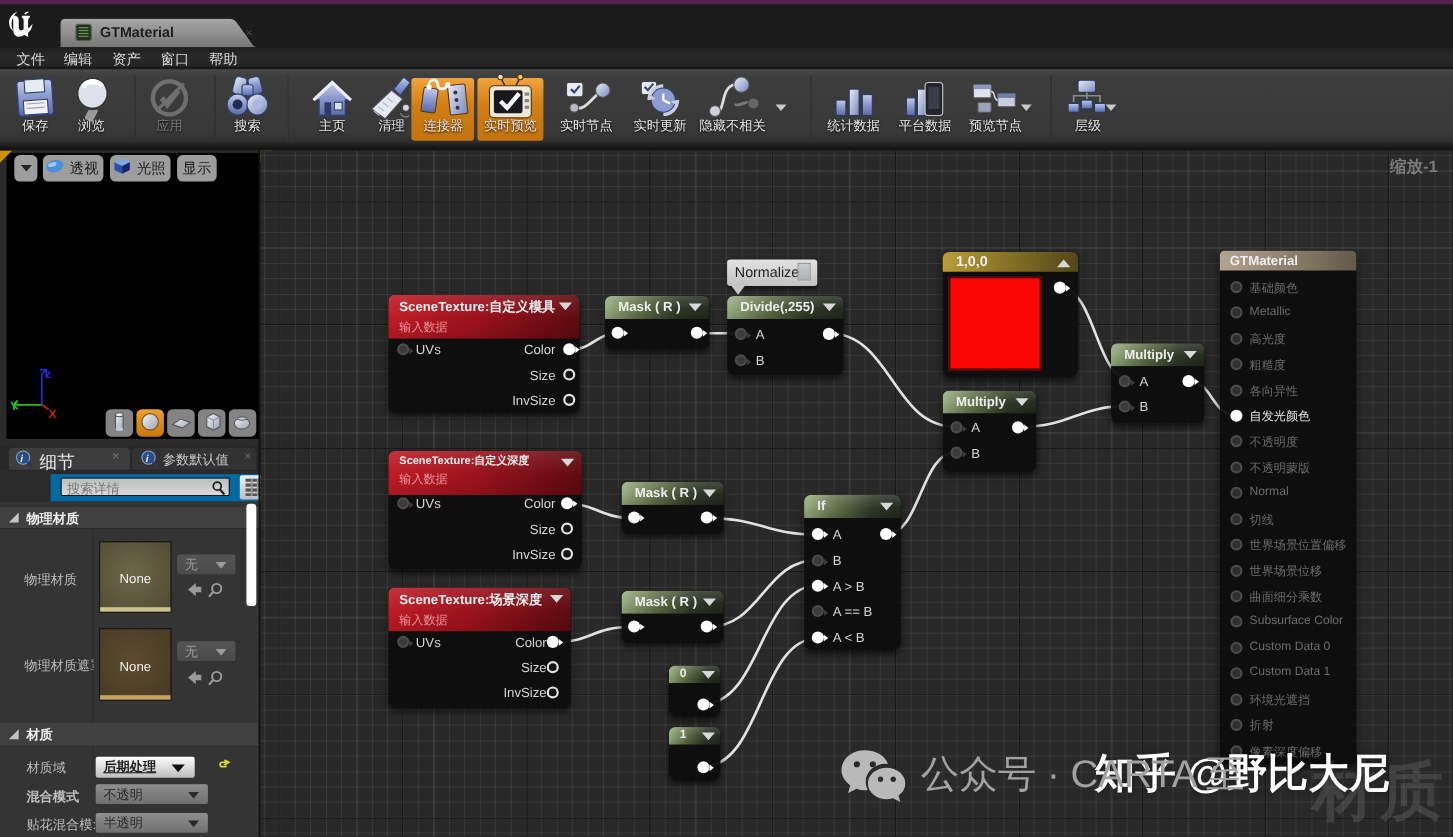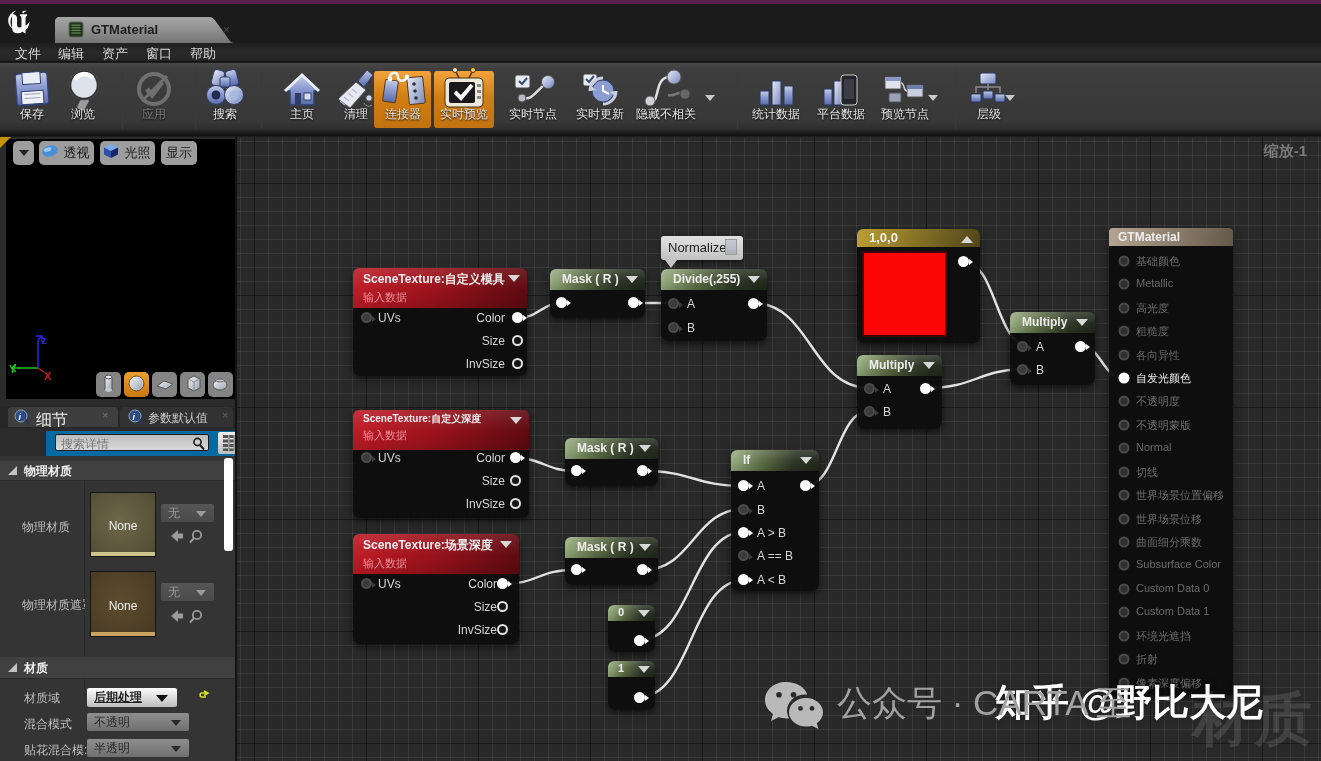--- a/index.html
+++ b/index.html
@@ -423,21 +423,21 @@
         <path d="M10 2 L3 8 L10 14 L10 10.5 L15 10.5 L15 5.5 L10 5.5 Z" fill="#9a9a9a"></path>
         <circle cx="29" cy="7" r="4.2" fill="none" stroke="#9a9a9a" stroke-width="1.8"></circle>
         <path d="M26 10 L22 14.5" stroke="#9a9a9a" stroke-width="2"></path>
       </svg>
       <div class="sechdr" style="top:201px;height:22px;line-height:22px;"><span style="margin-left:8px;margin-right:7px;display:inline-block;width:0;height:0;border-left:9px solid transparent;border-bottom:9px solid #c2c2c2;"></span>材质</div>
       <div class="dlabel" style="left:24px;top:234px;">材质域</div>
       <div class="ddrop" style="left:87px;top:232px;width:90px;height:19px;background:linear-gradient(#fdfdfd,#bdbdbd);font-weight:bold;line-height:19px;text-decoration:underline;">后期处理<span class="dcar" style="border-top-color:#111;right:9px;top:7px;border-left-width:6px;border-right-width:6px;border-top-width:7px;"></span></div>
       <svg class="abs" style="left:197px;top:234px;" width="14" height="14" viewBox="0 0 14 14">
         <path d="M11 3 L5 3 C2.5 3 2.5 7 5 7 L9 7 M7 1 L11 3 L7 5.5" fill="none" stroke="#d8d832" stroke-width="1.6"></path>
       </svg>
-      <div class="dlabel" style="left:24px;top:260px;">混合模式</div>
+      <div class="dlabel" style="left:24px;top:260px;font-weight:bold;">混合模式</div>
       <div class="ddrop" style="left:87px;top:257px;width:102px;color:#2a2a2a;">不透明<span class="dcar"></span></div>
       <div class="dlabel" style="left:24px;top:286px;">贴花混合模:</div>
       <div class="ddrop" style="left:87px;top:283px;width:102px;color:#2a2a2a;">半透明<span class="dcar"></span></div>
     </div>
   </div>
   <div class="abs" style="left:235px;top:137px;width:2px;height:624px;background:#131313;"></div>
   <div class="abs" style="left:0;top:137px;width:0;height:0;border-top:11px solid #c8920a;border-right:11px solid transparent;"></div>
   <div class="abs" style="left:237px;top:137px;width:0;height:0;border-top:11px solid #c8920a;border-right:11px solid transparent;"></div>
   <div id="graph" class="abs">
     <div id="grid"></div>

